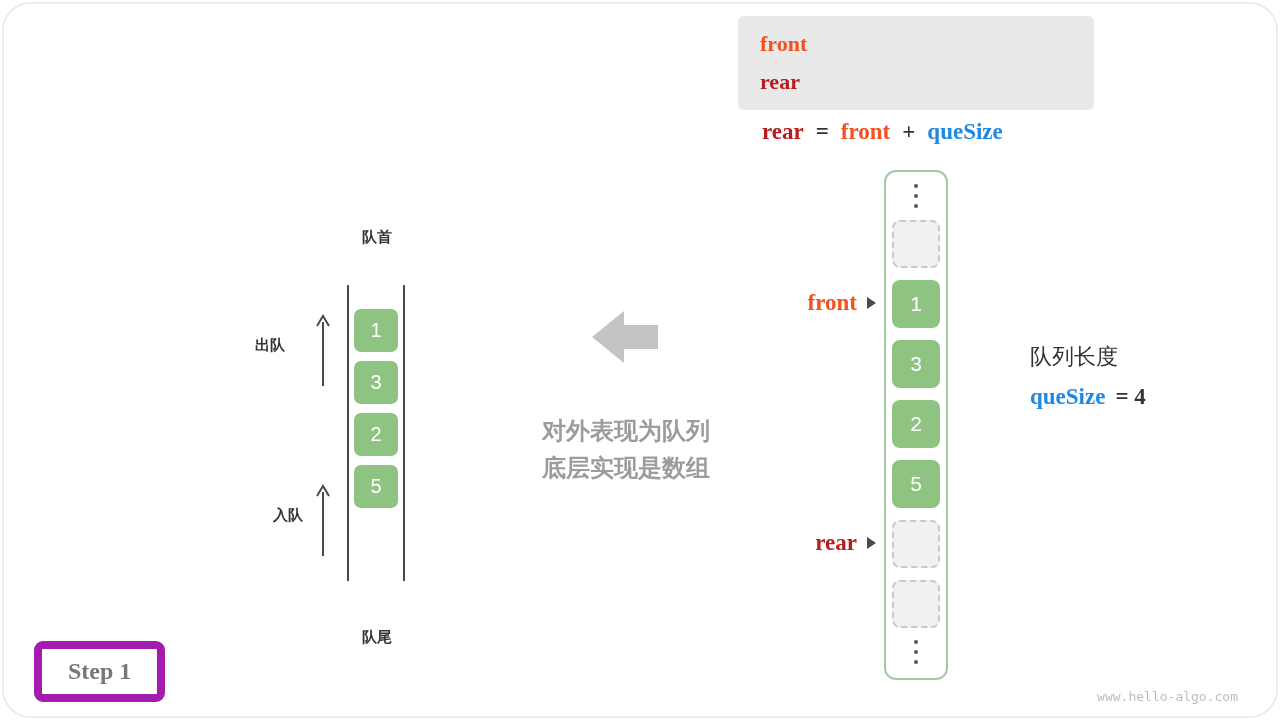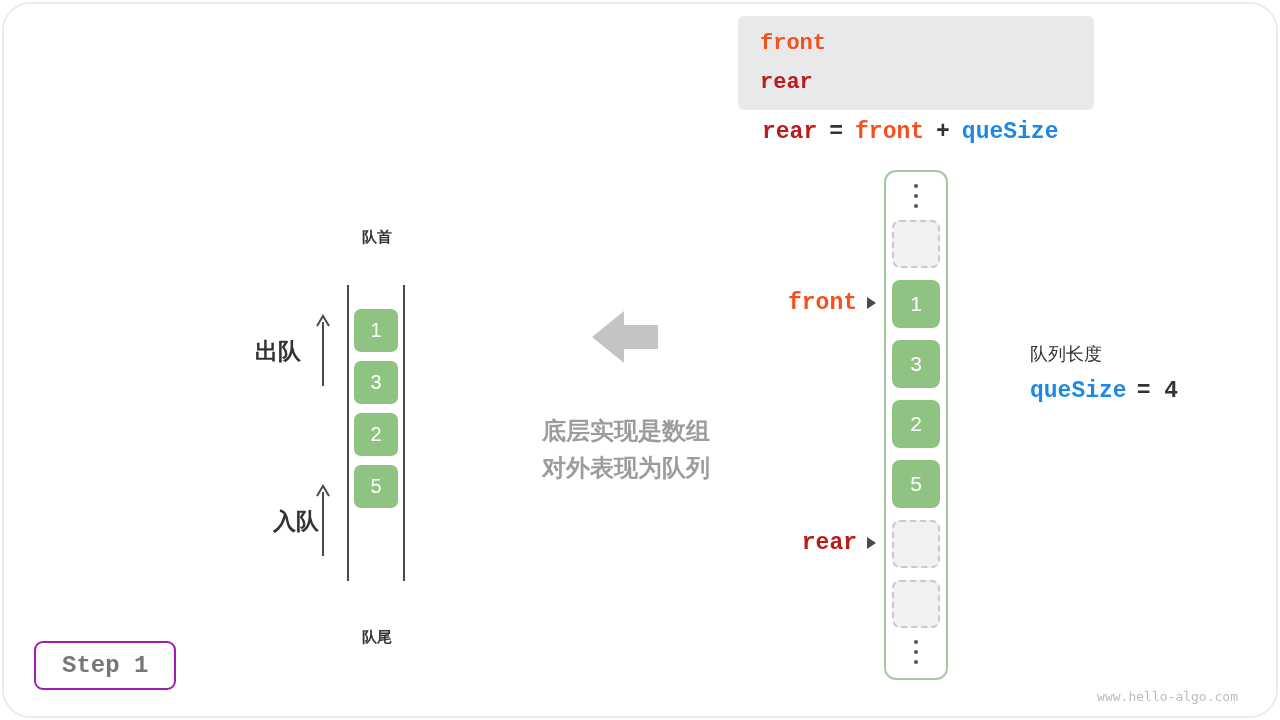--- a/index.html
+++ b/index.html
@@ -5,21 +5,21 @@
   * { margin: 0; padding: 0; box-sizing: border-box; }
   html, body { width: 1280px; height: 720px; background: #ffffff; overflow: hidden; }
   body { font-family: "Liberation Sans", sans-serif; position: relative; }
 
   .card {
     position: absolute; inset: 2px;
     border: 2px solid #ececec; border-radius: 28px;
     background: #ffffff;
   }
 
-  .mono { font-family: Liberation Mono, monospace; font-weight: bold; }
+  .mono { font-family: Liberation Serif, serif; font-weight: bold; }
 
   
   .legend {
     position: absolute; left: 738px; top: 16px; width: 356px; height: 94px;
     background: #e9e9e9; border-radius: 6px; padding: 15px 22px;
     display: flex; flex-direction: column; justify-content: space-between;
   }
   .legend-row { display: flex; align-items: baseline; gap: 14px; font-size: 21px; color: #333; }
   .legend-row .var { font-size: 22px; }
   .c-front { color: #f4511e; }
@@ -53,45 +53,45 @@
   }
   .tri-right {
     width: 0; height: 0;
     border-left: 9px solid #4a4a4a;
     border-top: 6px solid transparent;
     border-bottom: 6px solid transparent;
   }
 
   
   .note { position: absolute; left: 1030px; top: 342px; }
-  .note-title { font-size: 18px; color: #333; }
+  .note-title { font-size: 22px; color: #333; }
   .note-line { margin-top: 12px; font-size: 23px; display: flex; gap: 10px; align-items: baseline; }
 
   
   .q-label { position: absolute; width: 94px; left: 330px; text-align: center; font-size: 15px; font-weight: bold; color: #333; }
   .q-lines {
     position: absolute; left: 347px; top: 285px; width: 58px; height: 296px;
     border-left: 2px solid #4a4a4a; border-right: 2px solid #4a4a4a;
     display: flex; flex-direction: column; align-items: center; padding-top: 24px; gap: 9px;
   }
   .qcell { width: 44px; height: 43px; border-radius: 7px; background: #8fc382; color: #fff; font-size: 20px; display: flex; align-items: center; justify-content: center; }
-  .op-label { position: absolute; font-size: 23px; font-weight: bold; color: #333; font-family: Liberation Serif, serif; }
+  .op-label { position: absolute; font-size: 15px; font-weight: bold; color: #333; font-family: Liberation Serif, serif; }
   .op-arrow { position: absolute; }
 
   
   .big-arrow { position: absolute; left: 592px; top: 308px; }
   .caption {
     position: absolute; left: 514px; top: 412px; width: 224px; text-align: center;
     font-size: 24px; font-weight: bold; color: #9c9c9c; line-height: 37px;
   }
 
   
   .step {
     position: absolute; left: 34px; top: 641px;
-    border: 2px solid #a21caf; border-radius: 9px; background: #fff;
+    border: 8px solid #a21caf; border-radius: 9px; background: #fff;
     padding: 9px 26px; font-size: 24px; color: #777;
   }
   .watermark { position: absolute; right: 42px; bottom: 16px; font-size: 13px; color: #bdbdbd; font-family: "DejaVu Sans Mono", monospace; font-weight: normal; }
 </style>
 </head>
 <body>
 
 <div class="card"></div>
 
 <div class="legend">
@@ -131,22 +131,22 @@
   <line x1="8" y1="72" x2="8" y2="8" stroke="#4a4a4a" stroke-width="2"></line>
   <polyline points="2,12 8,2 14,12" fill="none" stroke="#4a4a4a" stroke-width="2"></polyline>
 </svg>
 
 <div class="q-label" style="top:600px;margin-top:28px;">队尾</div>
 
 <svg class="big-arrow" width="68" height="58">
   <polygon points="0,29 32,3 32,17 66,17 66,41 32,41 32,55" fill="#c4c4c4"></polygon>
 </svg>
 <div class="caption">
+  <div>对外表现为队列</div>
   <div>底层实现是数组</div>
-  <div>对外表现为队列</div>
 </div>
 
 <div class="arr">
   <div class="vdots">
       <i></i>
       <i></i>
       <i></i>
     </div>
   <div class="acell empty"></div>
   <div class="acell filled">1</div>

